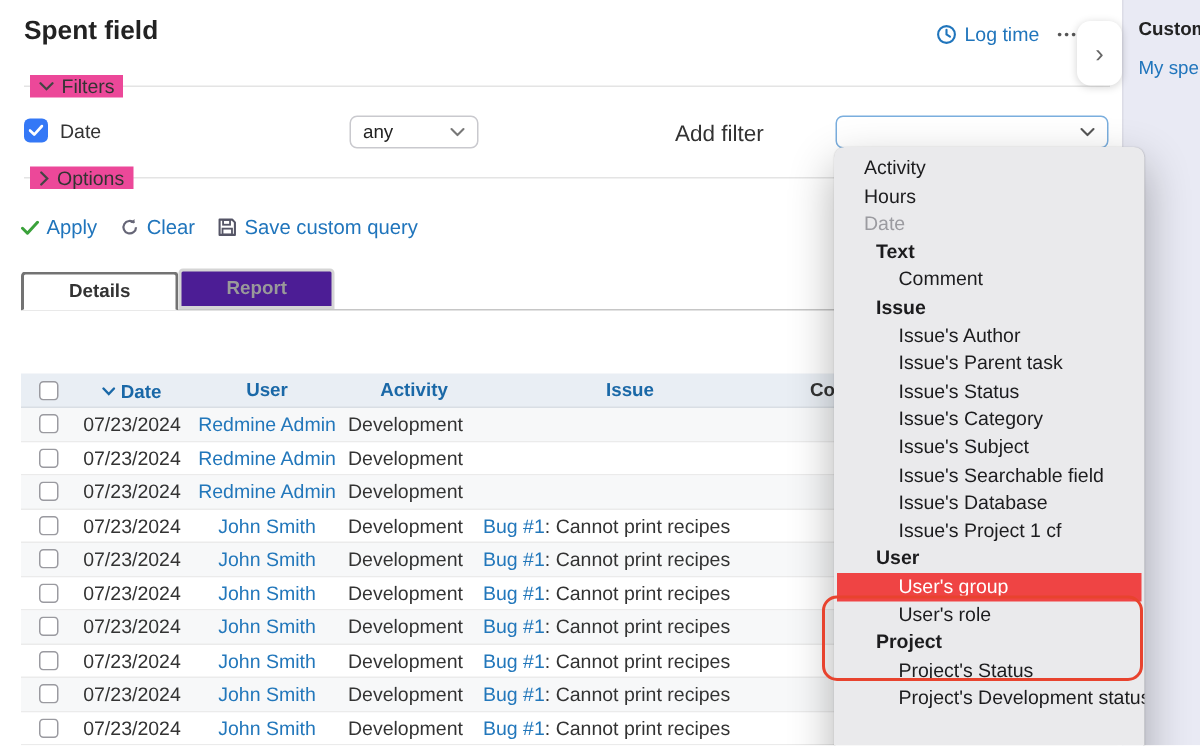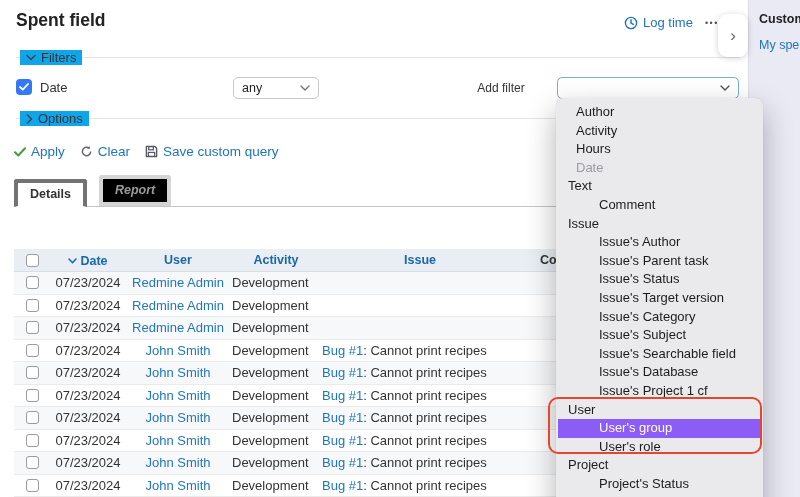--- a/index.html
+++ b/index.html
@@ -19,45 +19,45 @@
   
   .sidebar { position:absolute; left:748px; top:0; width:52px; height:497px; background:#e9eaf4;
     border-left:1px solid #dcdce6; z-index:1; overflow:hidden; }
   .sidebar .sb-heading { position:absolute; left:10px; top:12px; font-size:12.5px; font-weight:bold;
     color:#222; white-space:nowrap; }
   .sidebar .sb-link { position:absolute; left:10px; top:38px; font-size:12.5px; color:#2075bc;
     white-space:nowrap; cursor:pointer; }
 
   
   .hline { position:absolute; height:1px; background:#e4e4e4; left:16px; width:724px; }
-  .legend { position:absolute; background:#0ea5e9; padding:0 6px; display:flex; align-items:center;
+  .legend { position:absolute; background:#ec4899; padding:0 6px; display:flex; align-items:center;
     gap:5px; font-size:13px; color:#333; cursor:pointer; z-index:2; }
 
   
   .cb-checked { width:16px; height:16px; border-radius:4px; background:#3478f6; display:flex;
     align-items:center; justify-content:center; }
   .filter-date { position:absolute; left:16px; top:79px; display:flex; align-items:center; gap:8px;
     font-size:13px; }
   .sel { background:#fff; border:1px solid #c9c9ce; border-radius:5px; height:22px; font-size:12.5px;
     color:#222; display:flex; align-items:center; padding:0 8px; justify-content:space-between; cursor:pointer; }
   .op-select { position:absolute; left:233px; top:77px; width:86px; }
-  .add-filter-label { position:absolute; left:450px; top:81px; width:102px; text-align:center; font-size:12px; }
+  .add-filter-label { position:absolute; left:450px; top:81px; width:102px; text-align:left; font-size:15px; }
   .add-filter-select { position:absolute; left:557px; top:77px; width:182px; border:1.5px solid #7aaede; }
 
   
   .actions { position:absolute; left:14px; top:144px; display:flex; align-items:center; gap:15px; font-size:13.5px; }
   .action { display:flex; align-items:center; gap:5px; color:#2075bc; cursor:pointer; }
 
   
   .tabs { position:absolute; left:14px; top:184px; width:731px; border-bottom:1px solid #c6c6c6; display:flex;
     align-items:flex-end; height:23px; }
-  .tab { font-size:12.5px; font-weight:bold; padding:4px 12px 5px; border:4px solid #737373;
-    border-radius:3px 3px 0 0; margin-right:12px; cursor:pointer; }
+  .tab { font-size:12.5px; font-weight:bold; padding:4px 30px 5px; border:2px solid #737373;
+    border-radius:3px 3px 0 0; margin-right:0; cursor:pointer; }
   .tab.active { background:#fff; color:#333; border-bottom:1px solid #fff; margin-bottom:-1px; }
-  .tab.inactive { background:#000000; color:#9a9a9a; border-color:#d5d5d5;font-style:italic; }
+  .tab.inactive { background:#4c1d95; color:#9a9a9a; border-color:#d5d5d5; }
 
   
   .spent-table { position:absolute; left:14px; top:249px; width:731px; }
   .t-header { display:flex; align-items:center; height:23px; background:#e9eef4;
     border-bottom:1px solid #d9dee4; font-size:12.5px; font-weight:bold; color:#1a68a7; }
   .t-row { display:flex; align-items:center; height:22.5px; border-bottom:1px solid #ebebeb;
     font-size:13px; color:#333; background:#fff; }
   .t-row.alt { background:#f7f8f9; }
   .c { overflow:hidden; white-space:nowrap; }
   .c-sel { width:36px; display:flex; justify-content:center; }
@@ -72,23 +72,23 @@
   a.lnk { color:#2277bb; text-decoration:none; cursor:pointer; }
   .sort-wrap { display:inline-flex; align-items:center; gap:3px; cursor:pointer; }
 
   
   .dd-panel { position:absolute; left:556px; top:98px; width:207px; height:420px; background:#eaeaec;
     border-radius:7px; box-shadow:0 12px 30px rgba(0,0,0,.3), 0 0 1px rgba(0,0,0,.2); z-index:10;
     padding-top:5px; overflow:hidden; }
   .dd-item { height:18.6px; line-height:18.6px; font-size:13px; color:#1c1c1e; padding-left:43px;
     white-space:nowrap; cursor:pointer; }
   .dd-item.lvl1 { padding-left:20px; }
-  .dd-item.group { padding-left:12px; font-weight:normal; cursor:default; }
+  .dd-item.group { padding-left:28px; font-weight:bold; cursor:default; }
   .dd-item.disabled { color:#9b9ba0; cursor:default; }
-  .dd-item.selected { background:#8b5cf6; color:#fff; margin:0 2px; padding-left:41px; }
+  .dd-item.selected { background:#ef4444; color:#fff; margin:0 2px; padding-left:41px; }
 
   
   .annotation-rect { position:absolute; left:548px; top:397px; width:214px; height:57px;
     border:2.5px solid #e8432e; border-radius:10px; z-index:11; pointer-events:none; }
 
   svg { display:block; }
 </style>
 </head>
 <body>
 
@@ -317,31 +317,29 @@
           <div class="c c-date">07/23/2024</div>
           <div class="c c-user"><a class="lnk">John Smith</a></div>
           <div class="c c-act">Development</div>
           <div class="c c-issue"><a class="lnk">Bug #1</a><span>: Cannot print recipes</span></div>
           <div class="c c-comment"></div>
         </div>
       </div>
   </div>
 
   <div class="dd-panel">
-      <div class="dd-item lvl1">Author</div>
       <div class="dd-item lvl1">Activity</div>
       <div class="dd-item lvl1">Hours</div>
       <div class="dd-item lvl1 disabled">Date</div>
       <div class="dd-item group">Text</div>
       <div class="dd-item">Comment</div>
       <div class="dd-item group">Issue</div>
       <div class="dd-item">Issue's Author</div>
       <div class="dd-item">Issue's Parent task</div>
       <div class="dd-item">Issue's Status</div>
-      <div class="dd-item">Issue's Target version</div>
       <div class="dd-item">Issue's Category</div>
       <div class="dd-item">Issue's Subject</div>
       <div class="dd-item">Issue's Searchable field</div>
       <div class="dd-item">Issue's Database</div>
       <div class="dd-item">Issue's Project 1 cf</div>
       <div class="dd-item group">User</div>
       <div class="dd-item selected">User's group</div>
       <div class="dd-item">User's role</div>
       <div class="dd-item group">Project</div>
       <div class="dd-item">Project's Status</div>

